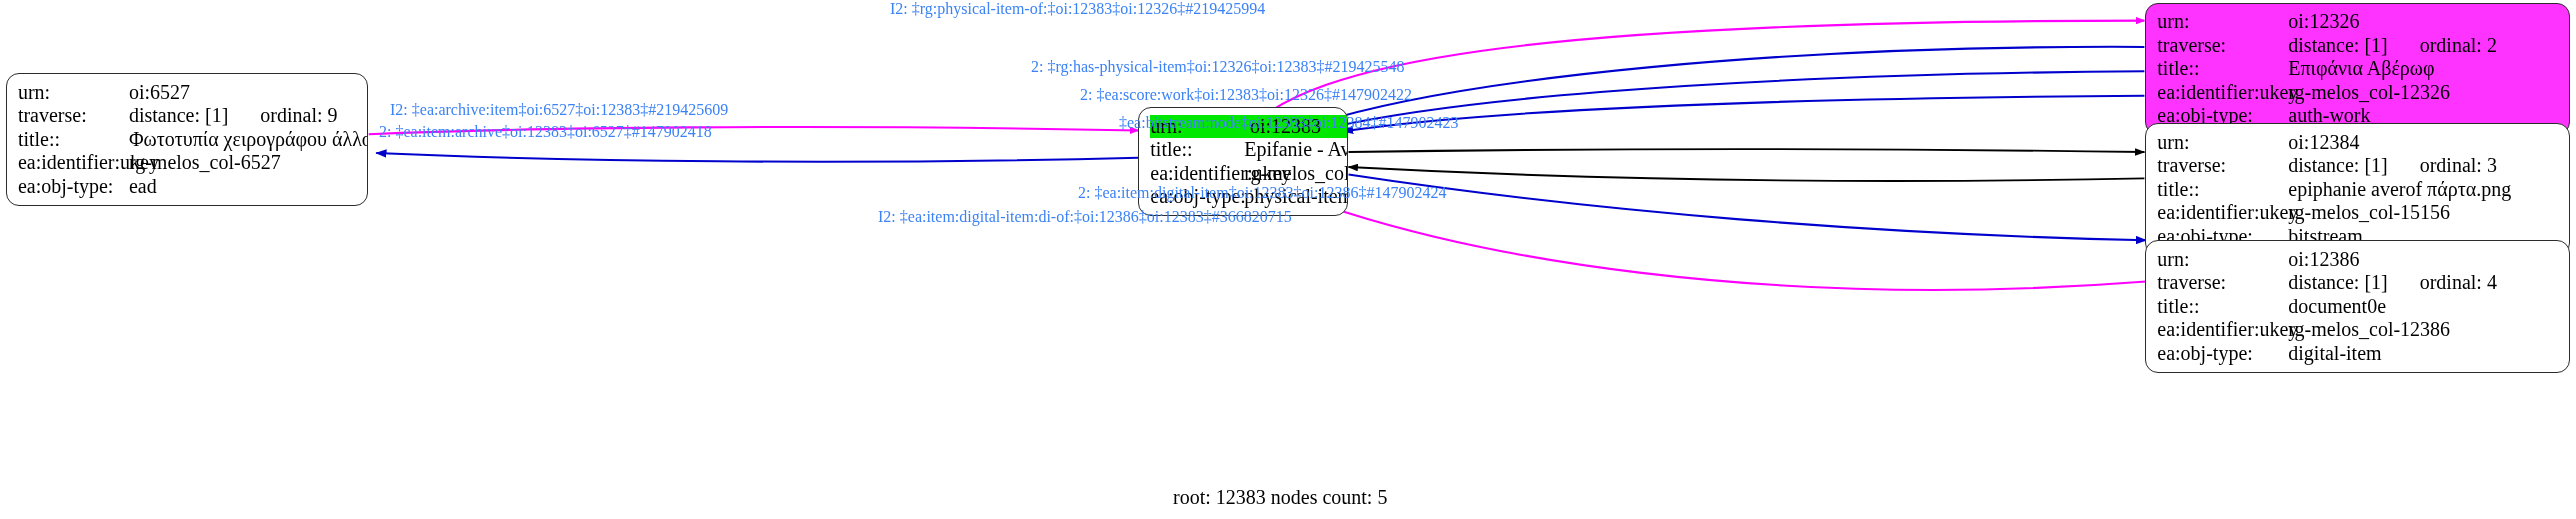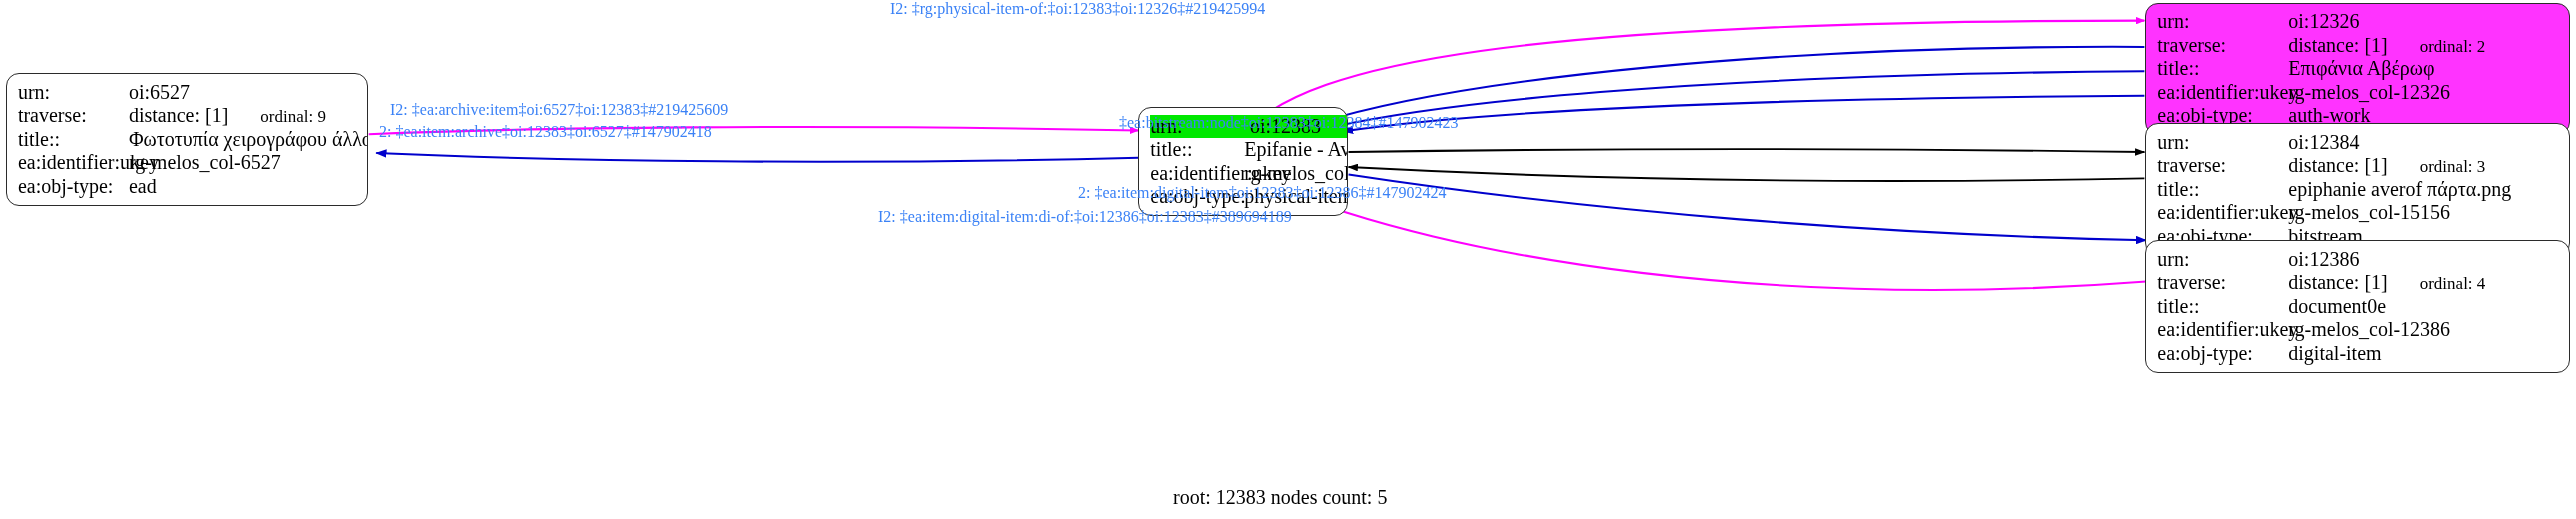--- a/index.html
+++ b/index.html
@@ -46,21 +46,21 @@
     font-size: 20px;
     color: #000000;
   }
   .v {
     flex: 0 0 auto;
     font-size: 20px;
     color: #000000;
   }
   .v2 {
     flex: 0 0 auto;
-    font-size: 17px;
+    font-size: 20px;
     color: #000000;
     padding-left: 32px;
   }
   .hl .k, .hl .v {
     background: #00e800;
   }
   .hl .k { padding-right: 5.6px; }
   .hl .v { padding-right: 3px; }
 
   .edge-label {
@@ -227,22 +227,24 @@
     <div class="row">
       <span class="k" style="width:131px">ea:obj-type:</span>
       <span class="v">digital-item</span>
     </div>
   </div>
 
   <div class="edge-label" style="left:379px; top:101px;margin-left:11px;">I2: ‡ea:archive:item‡oi:6527‡oi:12383‡#219425609</div>
   <div class="edge-label" style="left:379px; top:123px;">2: ‡ea:item:archive‡oi:12383‡oi:6527‡#147902418</div>
 
   <div class="edge-label" style="left:890px; top:0px;">I2: ‡rg:physical-item-of:‡oi:12383‡oi:12326‡#219425994</div>
+  <div class="edge-label" style="left:1031px; top:58px;">2: ‡rg:has-physical-item‡oi:12326‡oi:12383‡#219425548</div>
+  <div class="edge-label" style="left:1080px; top:86px;">2: ‡ea:score:work‡oi:12383‡oi:12326‡#147902422</div>
 
   <div class="edge-label" style="left:1119px; top:114px;">‡ea:bitstream:node‡oi:12383‡oi:12384‡#147902423</div>
 
   <div class="edge-label" style="left:1078px; top:184px;">2: ‡ea:item:digital-item‡oi:12383‡oi:12386‡#147902424</div>
-  <div class="edge-label" style="left:878px; top:208px;">I2: ‡ea:item:digital-item:di-of:‡oi:12386‡oi:12383‡#389694189</div>
+  <div class="edge-label" style="left:878px; top:208px;">I2: ‡ea:item:digital-item:di-of:‡oi:12386‡oi:12383‡#366820715</div>
 
   <div class="footer" style="left:1173px; top:486px;">root: 12383 nodes count: 5</div>
 
 </div>
 
 
 </body></html>

